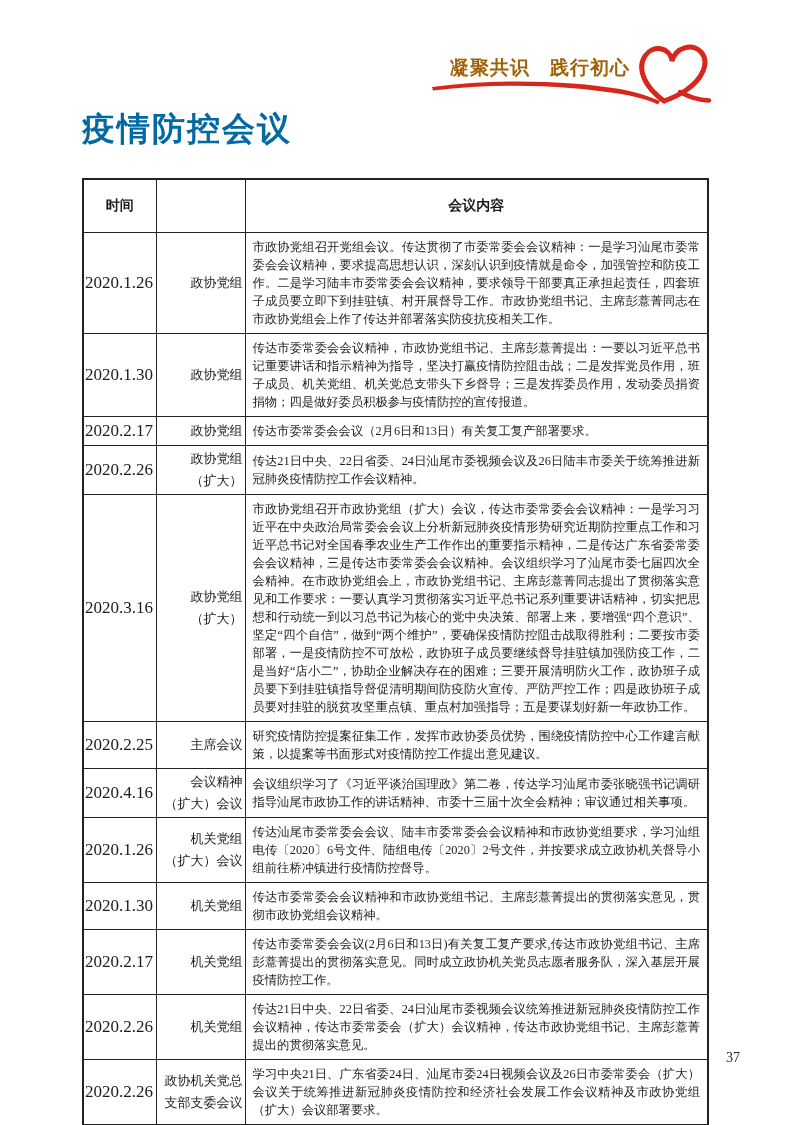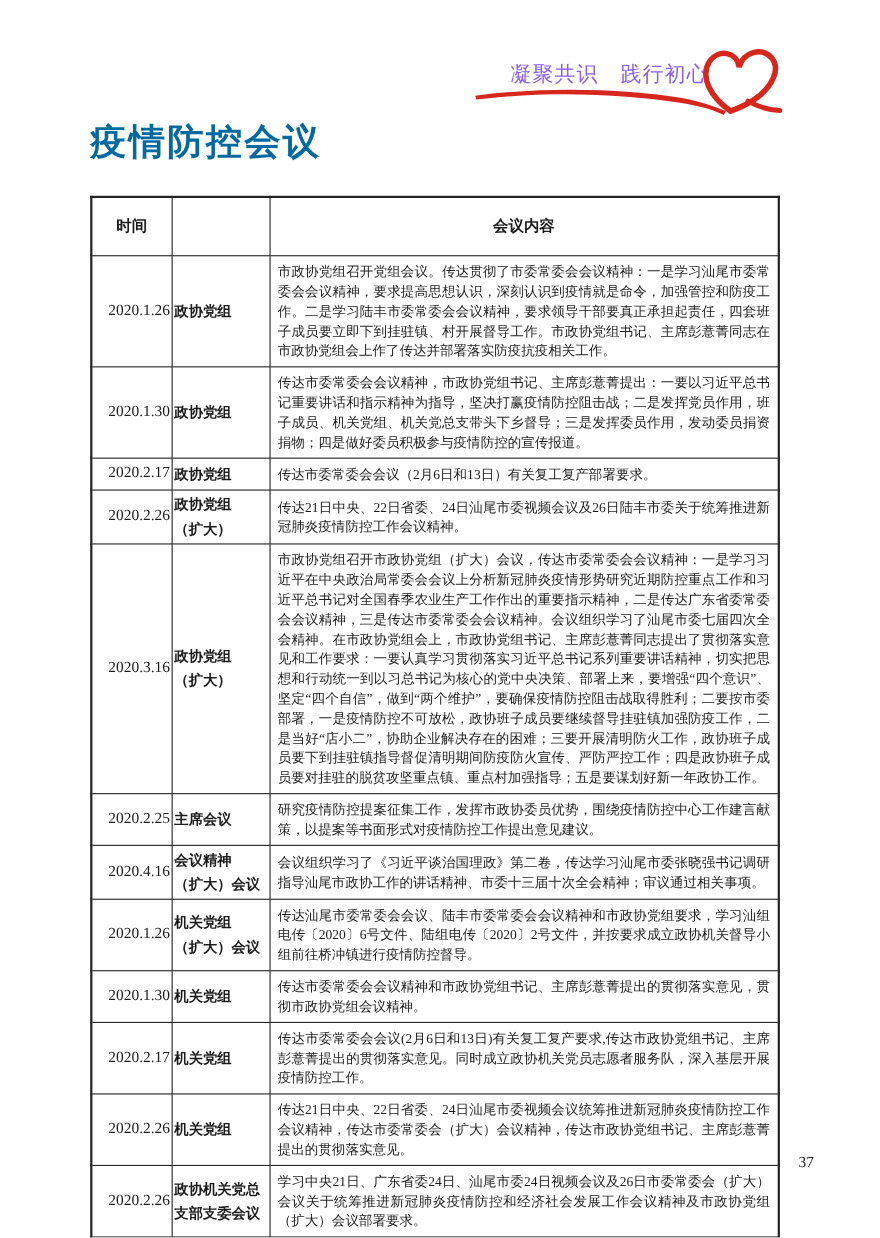--- a/index.html
+++ b/index.html
@@ -3,49 +3,49 @@
 <meta charset="utf-8">
 <style>
   html,body { margin:0; padding:0; background:#ffffff; }
   .page {
     position:relative; width:800px; height:1125px; background:#ffffff;
     font-family:"Liberation Serif","DejaVu Serif",serif; color:#1c1c1c; overflow:hidden;
   }
   
   .masthead { position:absolute; top:0; left:0; width:800px; height:115px; }
   .slogan {
-    position:absolute; top:55px; right:156px;
+    position:absolute; top:55px; right:170px;
     font-family:"Liberation Sans","DejaVu Sans",sans-serif;
-    font-weight:400; font-size:19px; letter-spacing:1px; color:#8b5cf6; white-space:nowrap;
+    font-weight:700; font-size:19px; letter-spacing:1px; color:#a16207; white-space:nowrap;
   }
   .ribbon-svg { position:absolute; top:43px; left:430px; width:290px; height:62px; }
   
   .doc-title {
     position:absolute; top:107px; left:82px; margin:0;
     font-family:"Liberation Sans","DejaVu Sans",sans-serif;
     font-weight:900; font-size:33px; letter-spacing:2px; color:#0369a1;
   }
   
   table.meetings {
     position:absolute; top:178px; left:82px; width:625px;
     border-collapse:collapse; table-layout:fixed;
     border:2px solid #222;
   }
   table.meetings th, table.meetings td { border:1px solid #222; }
   table.meetings th {
     height:26px; font-size:14px; font-weight:bold; text-align:center;
     padding:13px 2px; color:#1c1c1c;
   }
   td.cell-date {
-    text-align:right; vertical-align:middle; font-size:14px;
+    text-align:left; vertical-align:middle; font-size:17px;
     white-space:nowrap; padding:2px 1px; color:#1c1c1c;margin-left:34px;
   }
   td.cell-type {
-    text-align:left; vertical-align:middle; font-size:13px;
-    white-space:pre-line; line-height:1.7; padding:2px 2px; color:#1c1c1c;font-weight:bold;
+    text-align:right; vertical-align:middle; font-size:13px;
+    white-space:pre-line; line-height:1.7; padding:2px 2px; color:#1c1c1c;
   }
   td.cell-content {
     font-size:12.3px; line-height:18px; padding:5px 7px;
     text-align:justify; vertical-align:middle; color:#1c1c1c;border-radius:31px;
   }
   
   .page-number {
     position:absolute; top:1050px; right:60px;
     font-size:14px; color:#2a2a2a; font-family:"Liberation Serif","DejaVu Serif",serif;
   }

